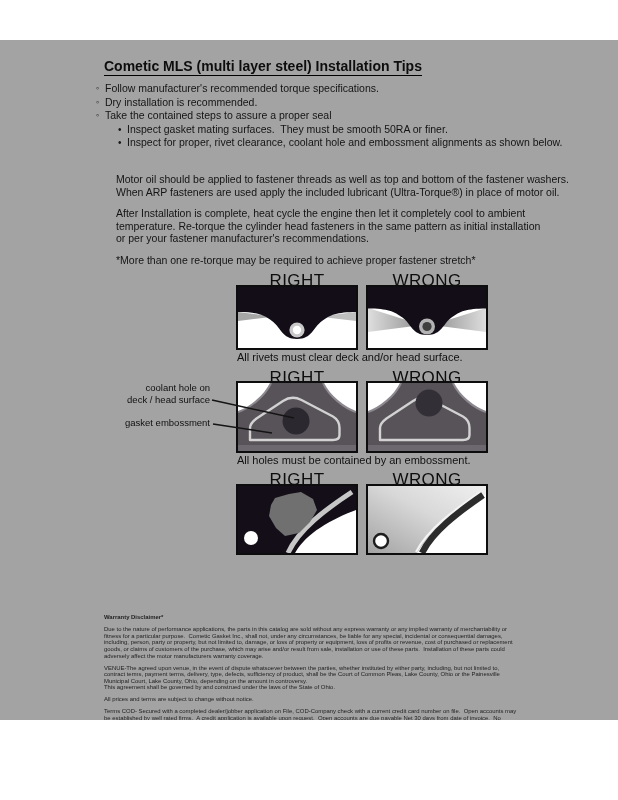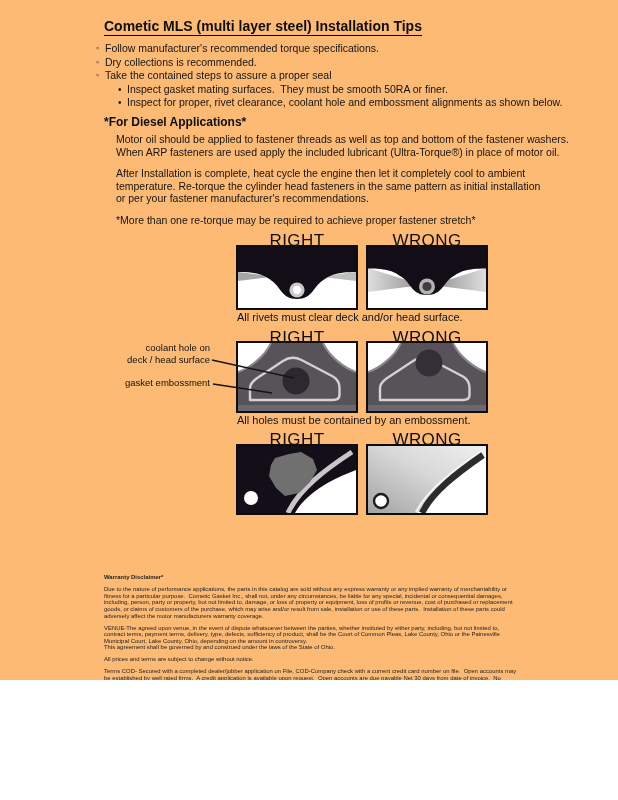--- a/index.html
+++ b/index.html
@@ -1,18 +1,18 @@
 <!DOCTYPE html>
 <html><head>
 <meta charset="utf-8">
 <style>
   html,body{margin:0;padding:0;background:#ffffff;}
   .page{
-    position:relative;width:618px;height:680px;background:#fdba74;
-    font-family:"Liberation Sans", sans-serif;color:#1a1a1a;overflow:hidden;
+    position:relative;width:618px;height:680px;background:#a3a3a3;
+    font-family:"Liberation Sans", sans-serif;color:#1a1a1a;overflow:hidden;margin-top:40px;
   }
   .title{
     position:absolute;left:104px;top:18px;font-size:14px;font-weight:bold;
     color:#0d0d0d;display:inline-block;border-bottom:1.5px solid #000;padding-bottom:1px;
     white-space:pre;
   }
   .tips{position:absolute;left:96px;top:42px;width:470px;font-size:10.5px;line-height:13.5px;color:#141414;}
   .tip{display:flex;white-space:pre-wrap;}
   .tip .m{width:9px;flex:none;font-size:9px;line-height:13.5px;}
   .tip.sub{margin-left:22px;}
@@ -38,37 +38,36 @@
 
   <div class="title">Cometic MLS (multi layer steel) Installation Tips</div>
 
   <div class="tips">
     <div class="tip">
       <span class="m">◦</span>
       <span>Follow manufacturer's recommended torque specifications.</span>
     </div>
     <div class="tip">
       <span class="m">◦</span>
-      <span>Dry collections is recommended.</span>
+      <span>Dry installation is recommended.</span>
     </div>
     <div class="tip">
       <span class="m">◦</span>
       <span>Take the contained steps to assure a proper seal</span>
     </div>
     <div class="tip sub">
       <span class="m">•</span>
       <span>Inspect gasket mating surfaces.  They must be smooth 50RA or finer.</span>
     </div>
     <div class="tip sub">
       <span class="m">•</span>
       <span>Inspect for proper, rivet clearance, coolant hole and embossment alignments as shown below.</span>
     </div>
   </div>
 
-  <div class="diesel-heading">*For Diesel Applications*</div>
   <div class="diesel-paras">
     <p>Motor oil should be applied to fastener threads as well as top and bottom of the fastener washers.
 When ARP fasteners are used apply the included lubricant (Ultra-Torque®) in place of motor oil.</p>
     <p>After Installation is complete, heat cycle the engine then let it completely cool to ambient
 temperature. Re-torque the cylinder head fasteners in the same pattern as initial installation
 or per your fastener manufacturer's recommendations.</p>
     <p>*More than one re-torque may be required to achieve proper fastener stretch*</p>
   </div>
 
   <div class="fig-label" style="left:236px;top:231px;">RIGHT</div>

